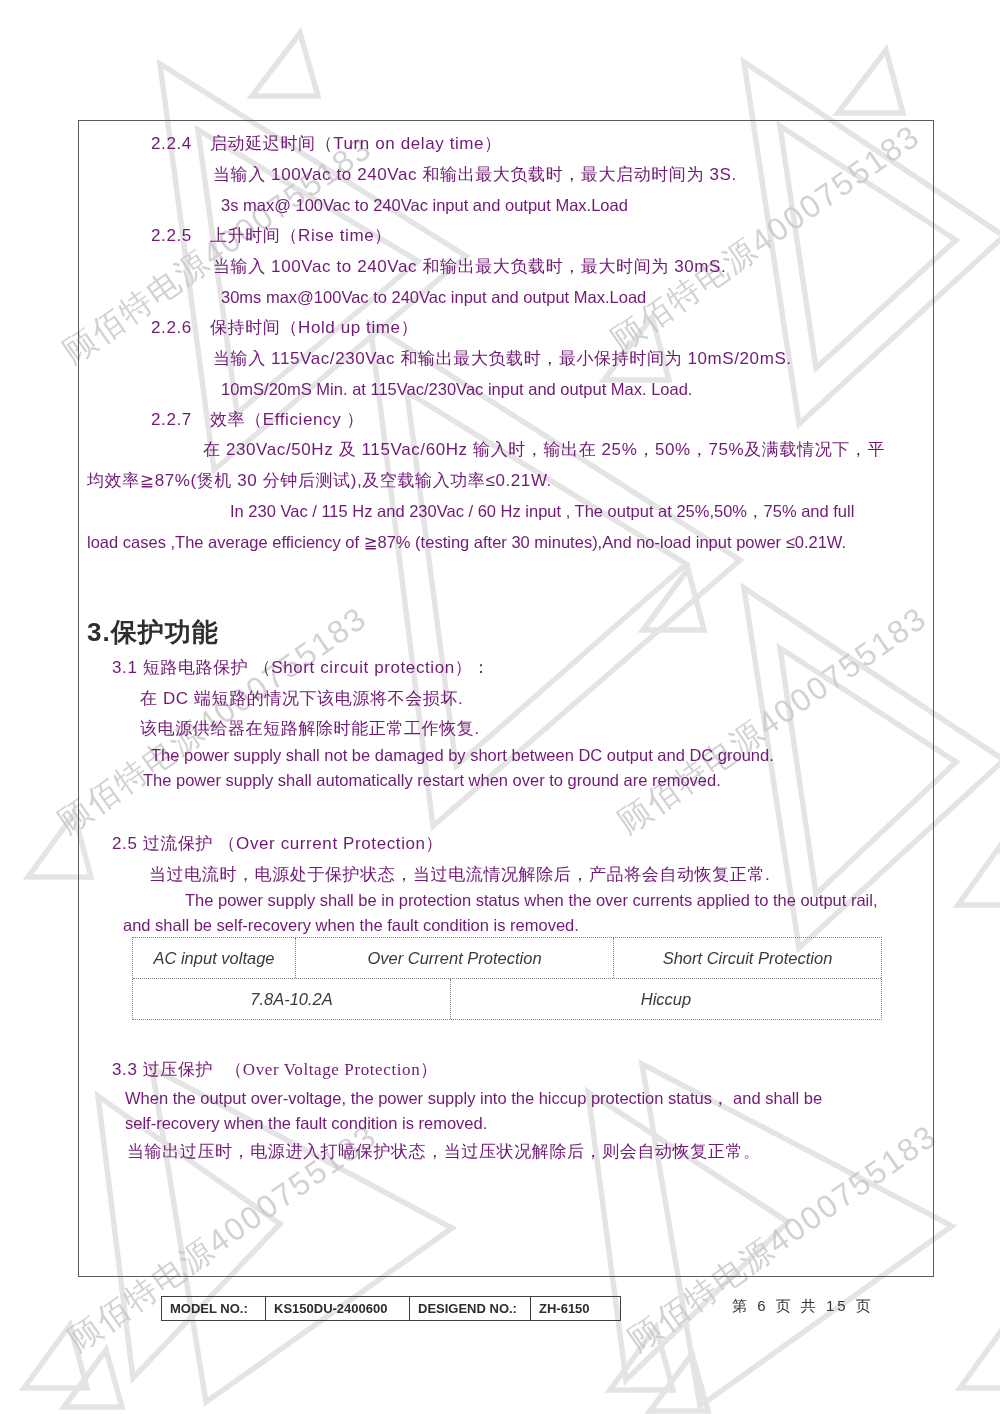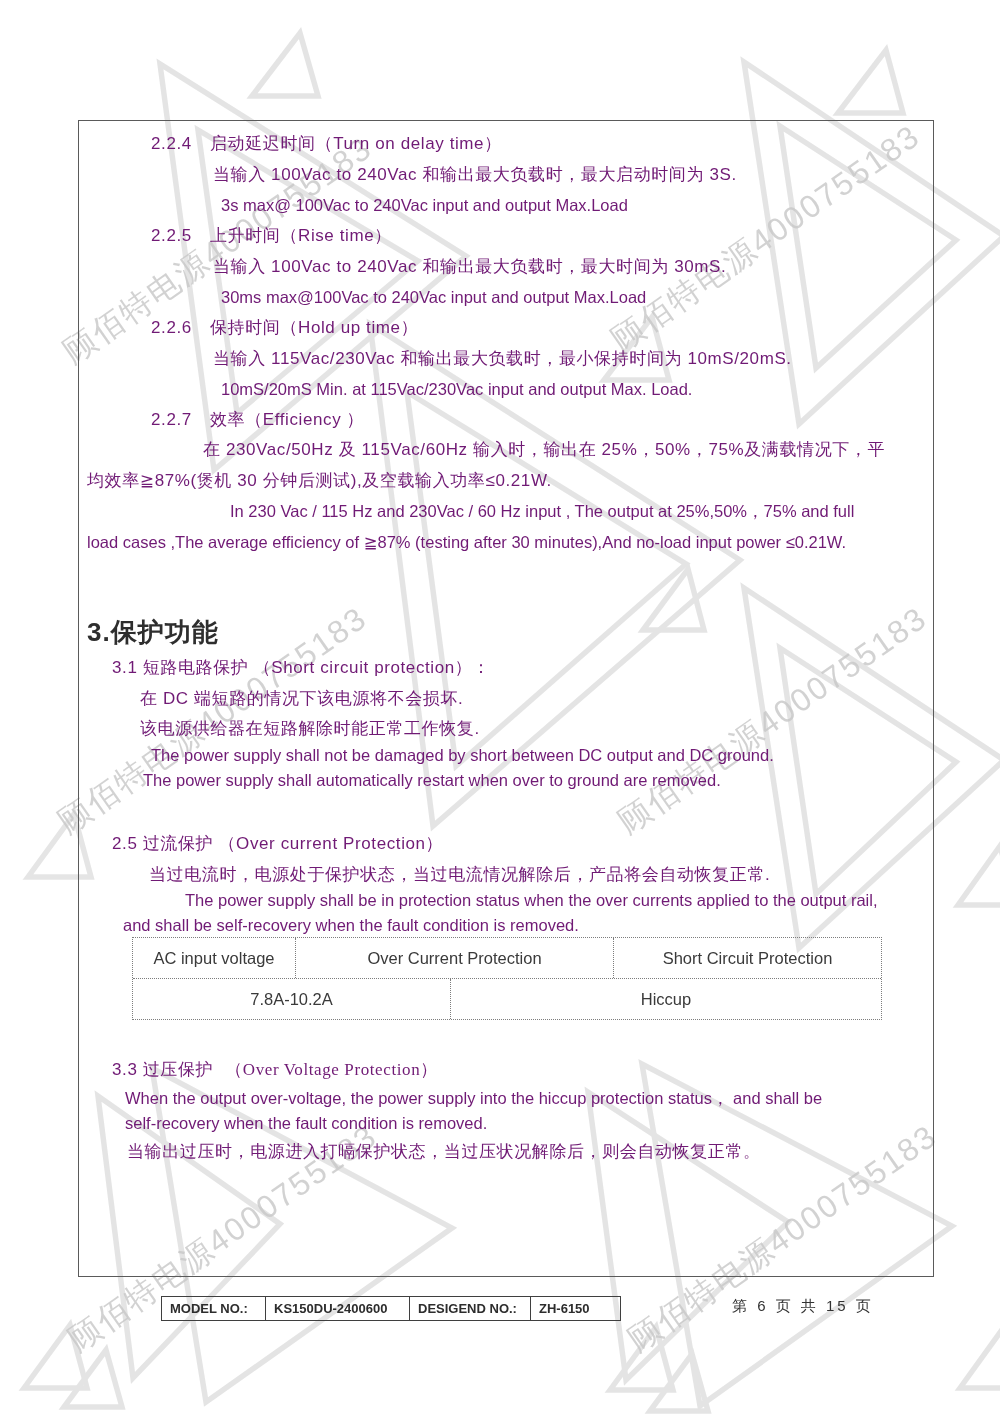--- a/index.html
+++ b/index.html
@@ -13,21 +13,21 @@
   
   .frame{position:absolute;left:78px;top:120px;width:854px;height:1155px;border:1px solid #5a5a5a;}
   .ln{position:absolute;white-space:nowrap;font-size:17px;line-height:22px;color:#701a75;}
   .zh{letter-spacing:0.6px;}
   .en{font-size:16.5px;}
   .num{display:inline-block;width:59px;font-size:17px;}
   .sec3{font-size:26px;font-weight:bold;color:#2e2e2e;letter-spacing:1px;}
   .serif{font-family:"Liberation Serif","DejaVu Serif",serif;margin-left:12px;}
   
   .ptable{position:absolute;left:53px;top:816px;width:748px;border:1px dotted #7d7d7d;background:transparent;}
-  .prow{display:flex;height:40px;}
+  .prow{display:flex;height:40px;font-style:italic;}
   .phead{border-bottom:1px dotted #7d7d7d;}
   .pcell{display:flex;align-items:center;justify-content:center;font-size:16.5px;color:#3a3a3a;}
   .pc1{width:162px;border-right:1px dotted #7d7d7d;}
   .pc2{width:317px;border-right:1px dotted #7d7d7d;}
   .pc3{flex:1;}
   
   .ftable{position:absolute;left:161px;top:1296px;height:23px;display:flex;border:1px solid #3f3f3f;font-size:13px;font-weight:600;color:#2d2d2d;}
   .fcell{display:flex;align-items:center;padding-left:8px;box-sizing:border-box;white-space:nowrap;}
   .fc1{width:104px;border-right:1px solid #3f3f3f;}
   .fc2{width:144px;border-right:1px solid #3f3f3f;}

